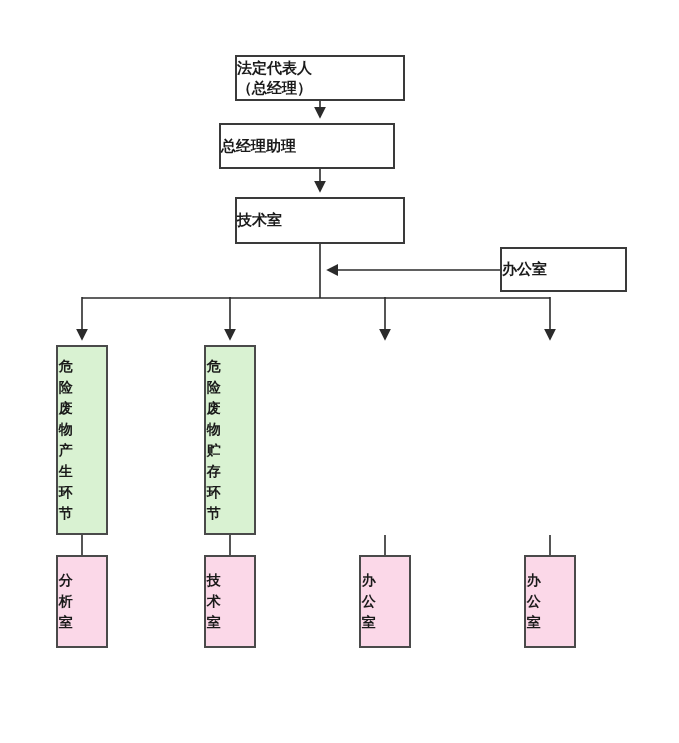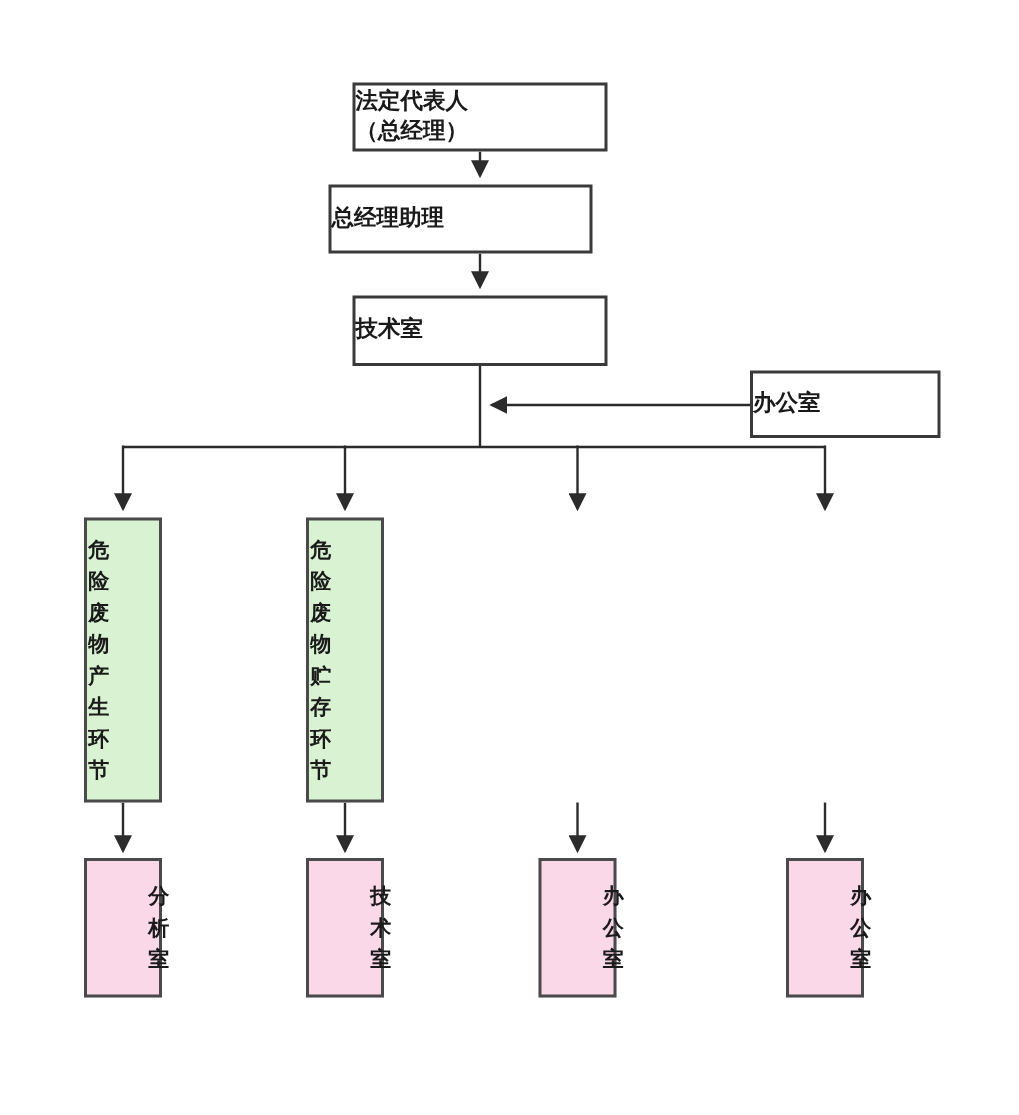--- a/index.html
+++ b/index.html
@@ -55,21 +55,21 @@
     font-size: 14px;
     font-weight: 700;
   }
   
   #box-legal-rep   { left: 235px; top: 55px;  width: 170px; height: 46px; }
   #box-assistant   { left: 219px; top: 123px; width: 176px; height: 46px; }
   #box-tech        { left: 235px; top: 197px; width: 170px; height: 47px; }
   #box-office-side { left: 500px; top: 247px; width: 127px; height: 45px; }
 
   .process { width: 52px; height: 190px; top: 345px; }
-  .dept    { width: 52px; height: 93px;  top: 572px; padding-left: 40px; }
+  .dept    { width: 52px; height: 93px;  top: 555px; }
 
   #proc-1, #dept-1 { left: 56px;  }
   #proc-2, #dept-2 { left: 204px; }
   #proc-3, #dept-3 { left: 359px; }
   #proc-4, #dept-4 { left: 524px; }
 </style>
 </head>
 <body>
 
 <div id="canvas">

